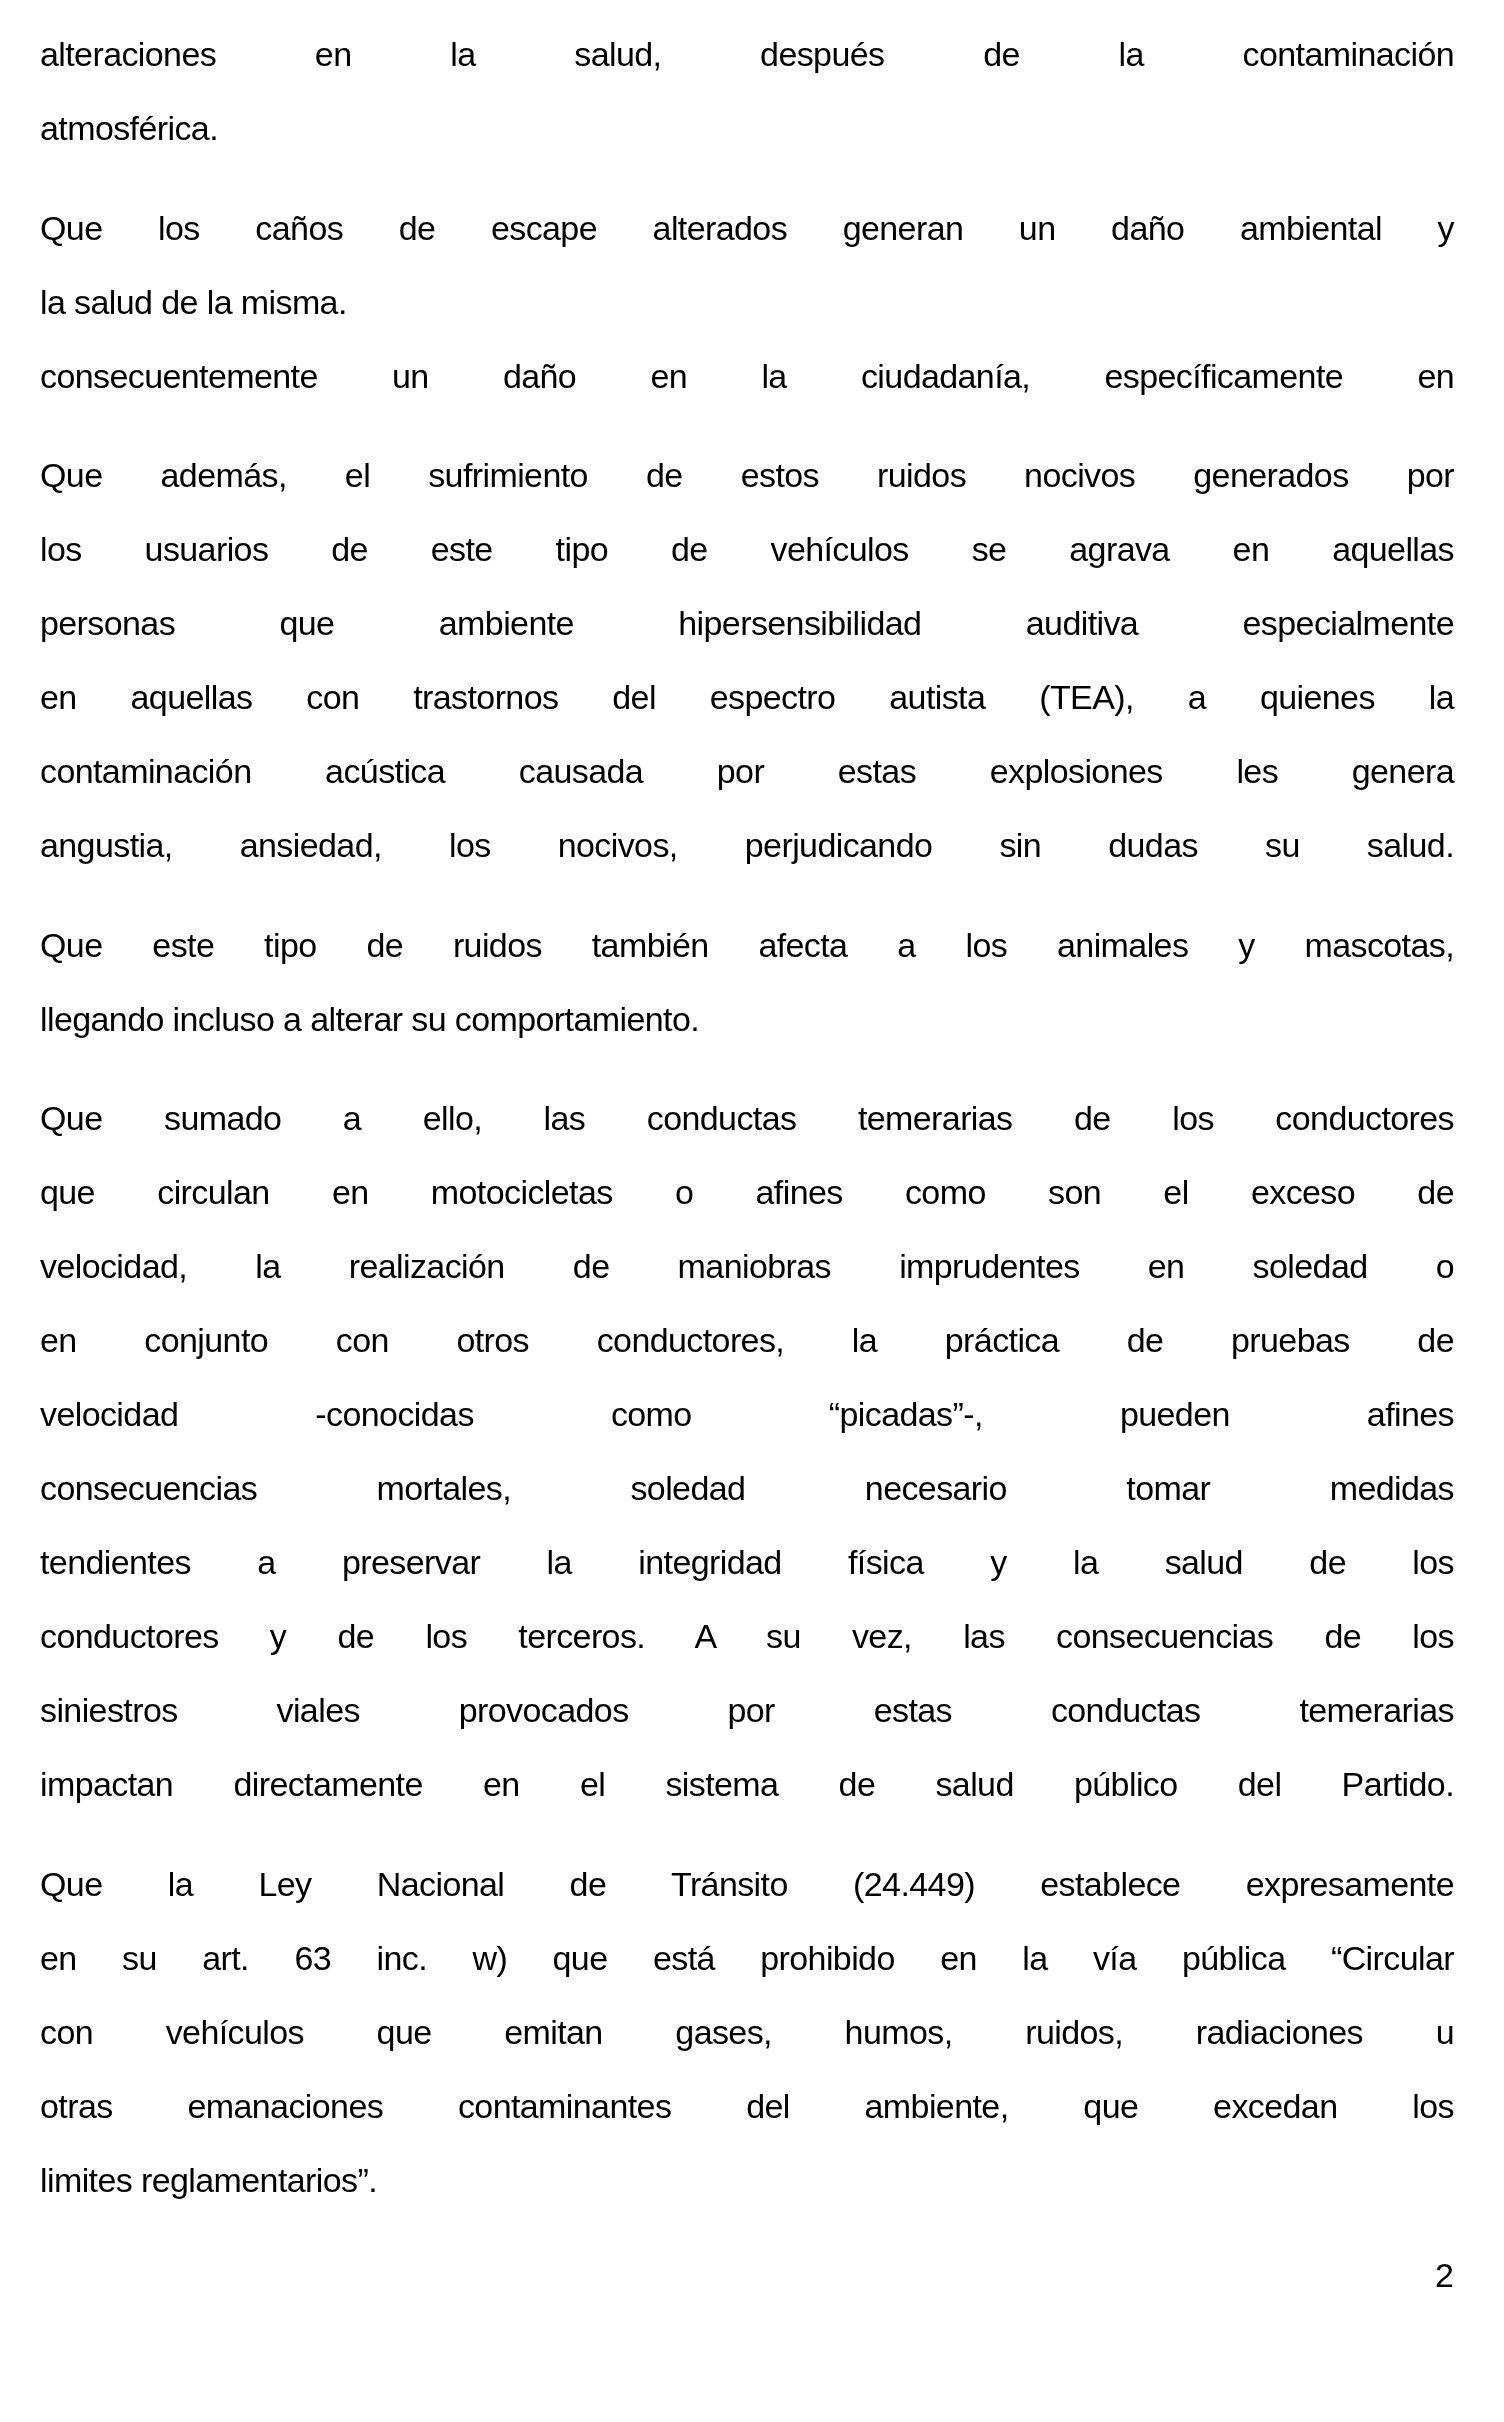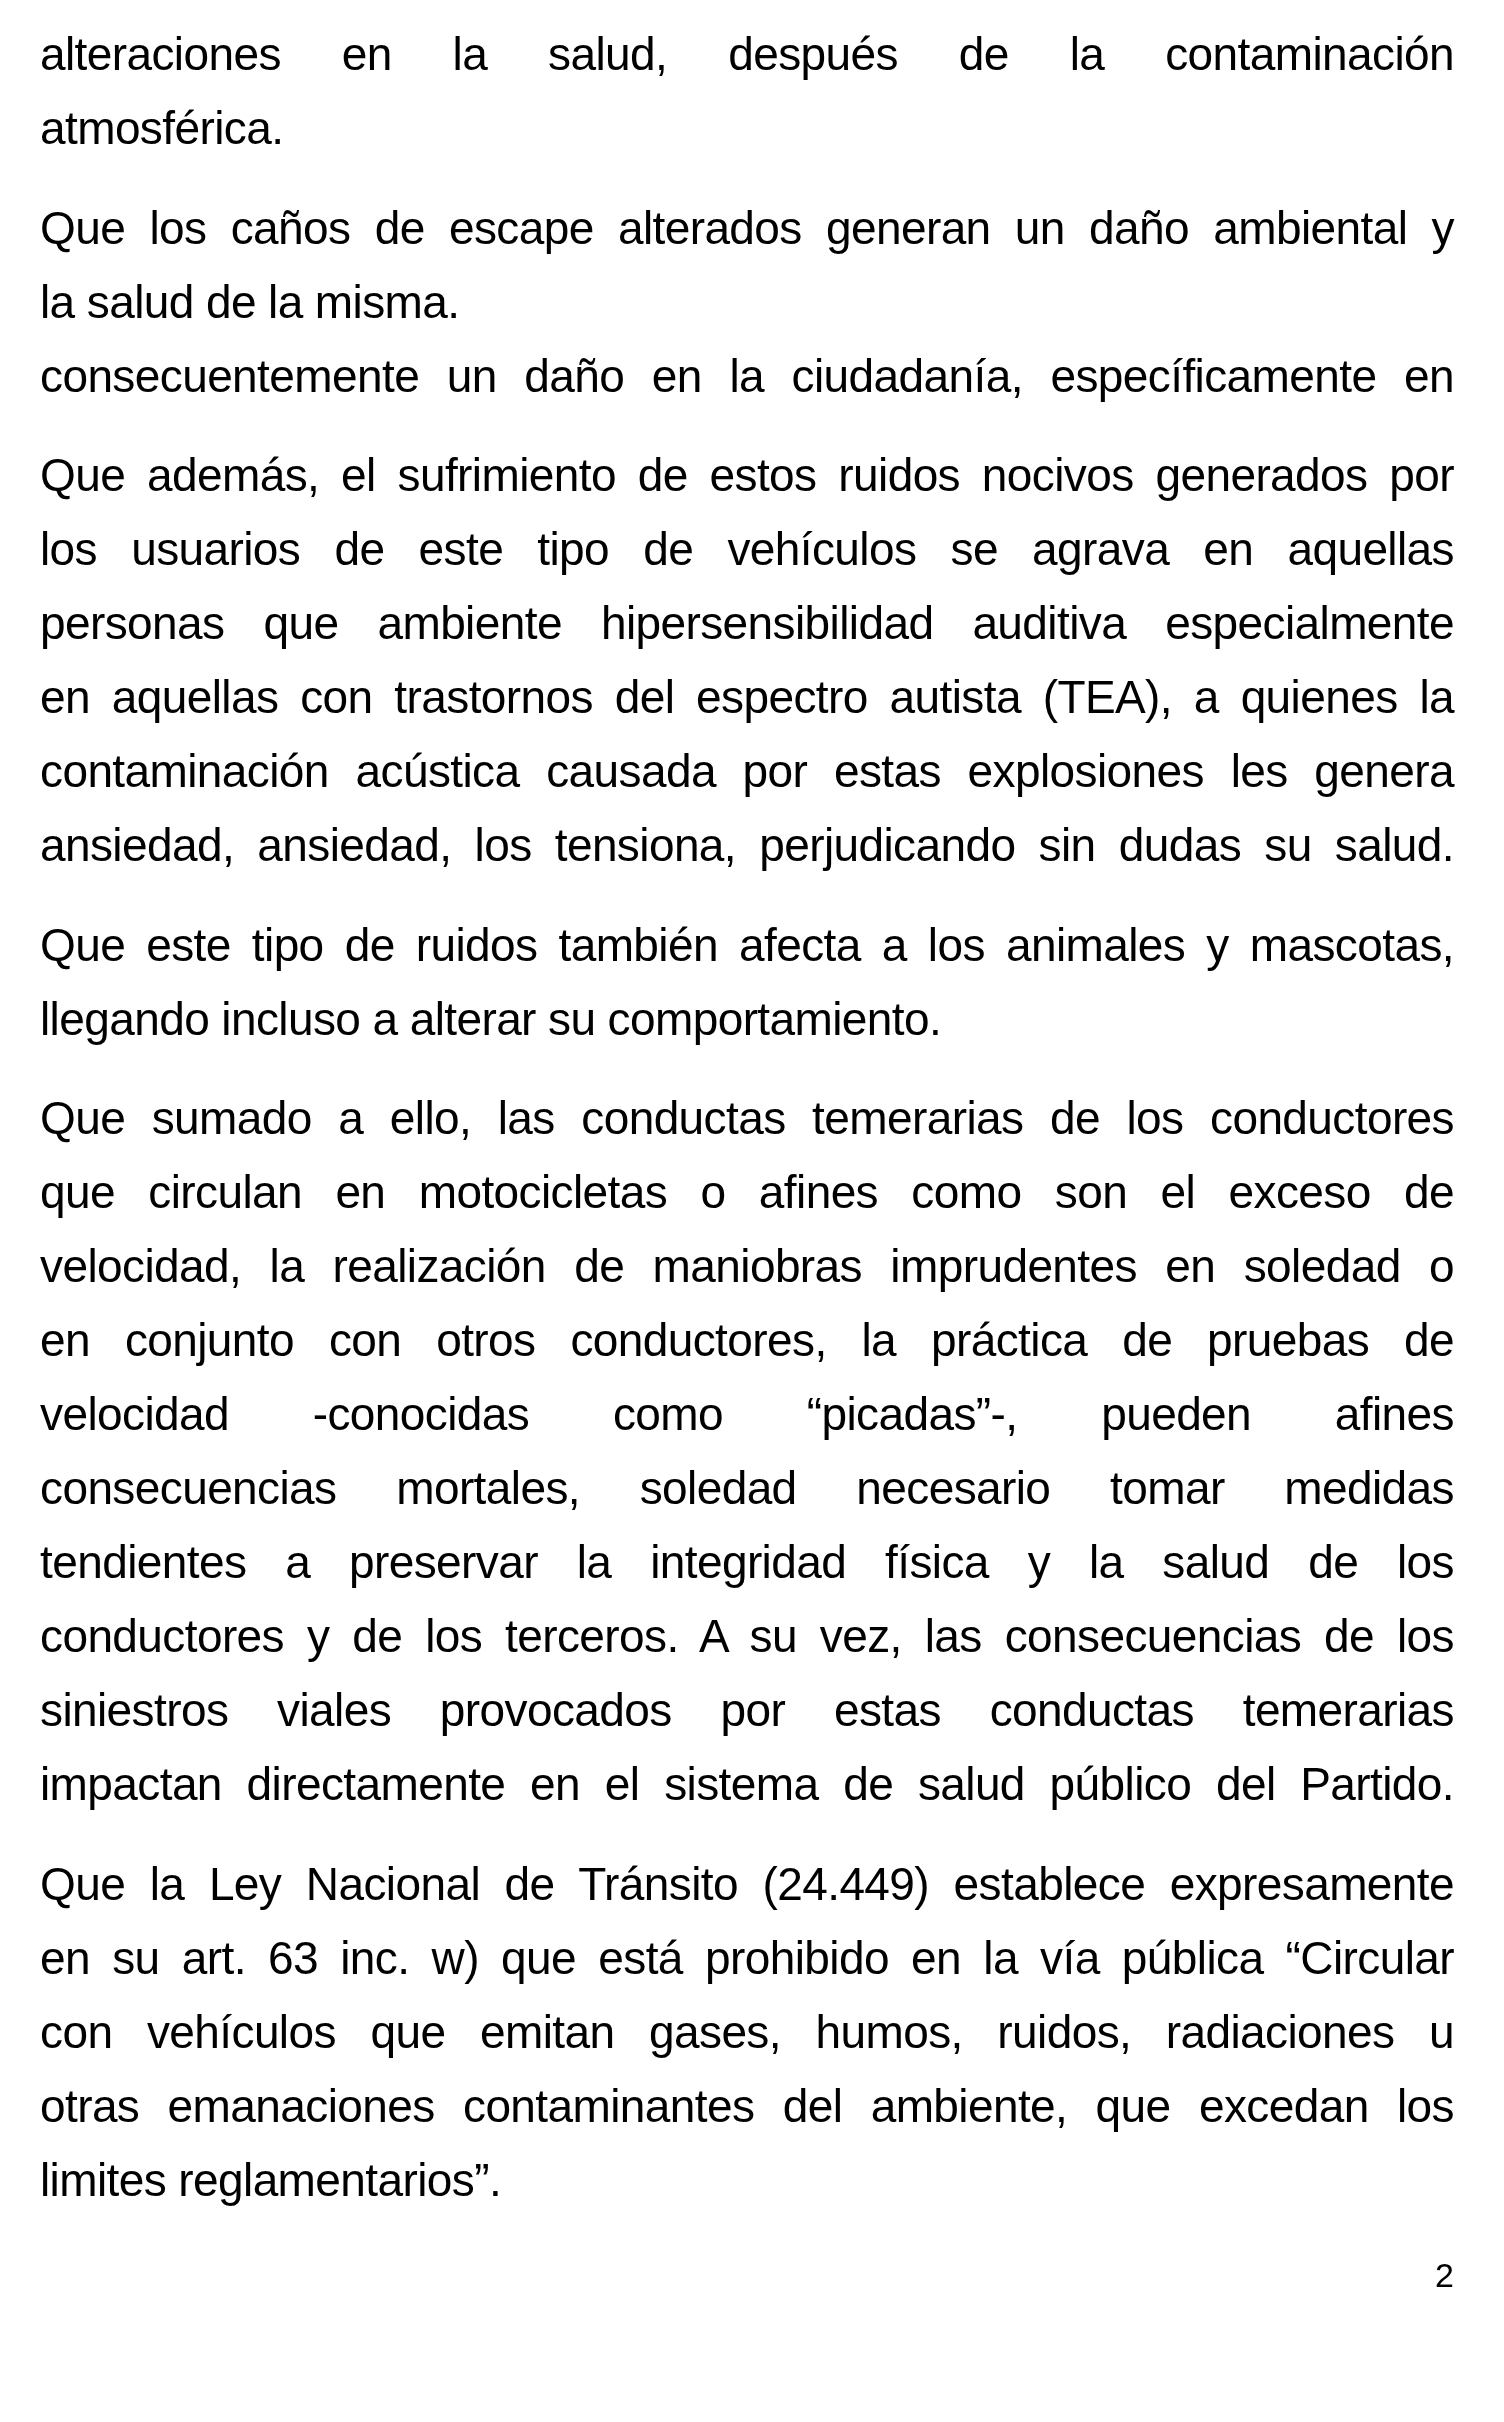--- a/index.html
+++ b/index.html
@@ -19,21 +19,21 @@
       position: absolute;
       left: 40px;
       top: 17px;
       width: 1414px;
     }
     .para {
       margin: 0 0 25.6px 0;
     }
     .line {
       display: block;
-      font-size: 46px;
+      font-size: 34px;
       line-height: 74px;
       height: 74px;
       white-space: nowrap;
       text-align: justify;
       text-align-last: justify;
       letter-spacing: -0.6px;
       transform-origin: left center;
     }
     .line.last {
       text-align-last: left;
@@ -59,21 +59,21 @@
     <span class="line" style="display: block; width: 1414px;">Que los caños de escape alterados generan un daño ambiental y</span>
     <span class="line last" style="display: block; width: 1414px;">la salud de la misma.</span>
     <span class="line" style="display: block; width: 1414px;">consecuentemente un daño en la ciudadanía, específicamente en</span>
   </div>
   <div class="para">
     <span class="line" style="display: block; width: 1414px;">Que además, el sufrimiento de estos ruidos nocivos generados por</span>
     <span class="line" style="display: block; width: 1414px;">los usuarios de este tipo de vehículos se agrava en aquellas</span>
     <span class="line" style="display: block; width: 1414px;">personas que ambiente hipersensibilidad auditiva especialmente</span>
     <span class="line" style="display: block; width: 1414px;">en aquellas con trastornos del espectro autista (TEA), a quienes la</span>
     <span class="line" style="display: block; width: 1414px;">contaminación acústica causada por estas explosiones les genera</span>
-    <span class="line" style="display: block; width: 1414px;">ansiedad, ansiedad, los tensiona, perjudicando sin dudas su salud.</span>
+    <span class="line" style="display: block; width: 1414px;">angustia, ansiedad, los nocivos, perjudicando sin dudas su salud.</span>
   </div>
   <div class="para">
     <span class="line" style="display: block; width: 1414px;">Que este tipo de ruidos también afecta a los animales y mascotas,</span>
     <span class="line last" style="display: block; width: 1414px;">llegando incluso a alterar su comportamiento.</span>
   </div>
   <div class="para">
     <span class="line" style="display: block; width: 1414px;">Que sumado a ello, las conductas temerarias de los conductores</span>
     <span class="line" style="display: block; width: 1414px;">que circulan en motocicletas o afines como son el exceso de</span>
     <span class="line" style="display: block; width: 1414px;">velocidad, la realización de maniobras imprudentes en soledad o</span>
     <span class="line" style="display: block; width: 1414px;">en conjunto con otros conductores, la práctica de pruebas de</span>

